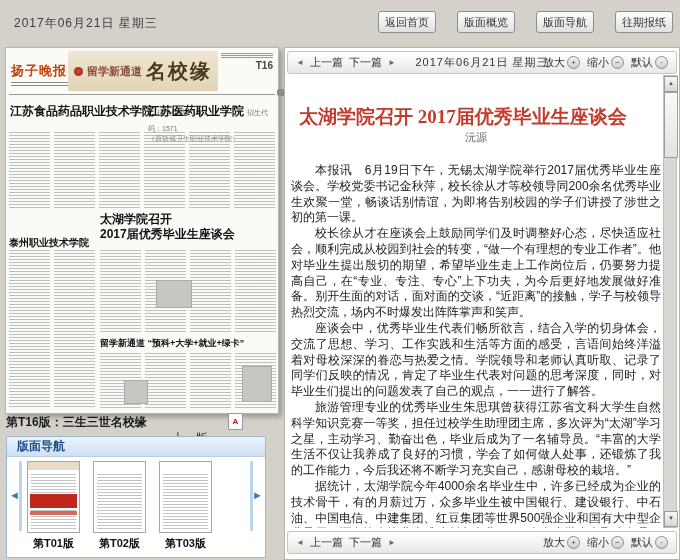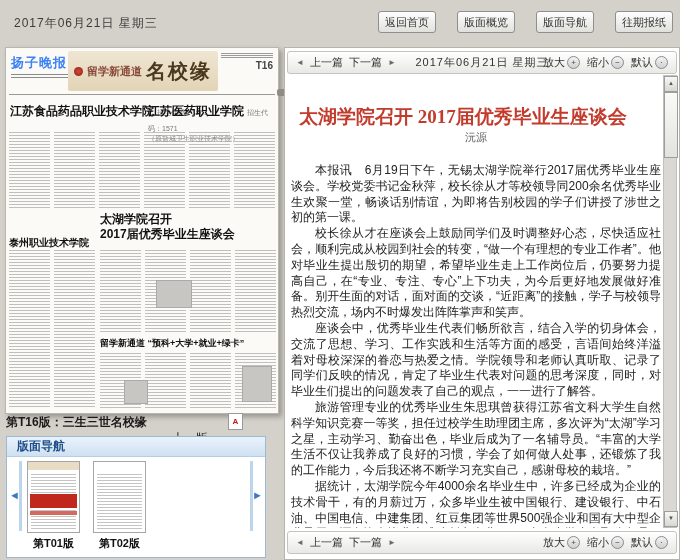--- a/index.html
+++ b/index.html
@@ -21,21 +21,21 @@
     font-family:inherit;
   }
   
   .paper{
     position:absolute;left:5px;top:47px;width:272px;height:365px;
     background:#fbfaf6;border:1px solid #b9b6ae;
     box-shadow:3px 3px 5px rgba(0,0,0,.28);
     overflow:hidden;
   }
   .mast-logo{position:absolute;left:5px;top:6px;width:60px;}
-  .mast-logo .nm{font-family:"Liberation Serif","DejaVu Serif",serif;font-weight:bold;color:#3b82f6;font-size:13px;letter-spacing:1px;}
+  .mast-logo .nm{font-family:"Liberation Serif","DejaVu Serif",serif;font-weight:bold;color:#c2410c;font-size:13px;letter-spacing:1px;margin-top:8px;}
   .mast-logo .ln{height:6px;margin-top:2px;background:repeating-linear-gradient(to bottom,#8a8a8a 0 1px,transparent 1px 3px);}
   .banner{
     position:absolute;left:62px;top:3px;width:150px;height:40px;
     background:linear-gradient(#efe6d2,#e2d4b6);border-radius:2px;
     display:flex;align-items:center;justify-content:center;gap:4px;
   }
   .banner .bloom{width:9px;height:9px;border-radius:50%;background:radial-gradient(#d24a3a,#8e1f16);}
   .banner .sm{font-family:"Liberation Serif","DejaVu Serif",serif;font-size:11px;color:#8a4a3a;font-weight:bold;}
   .banner .lg{font-family:"Liberation Serif","DejaVu Serif",serif;font-size:20px;color:#49391f;font-weight:bold;letter-spacing:2px;}
   .mast-corner{position:absolute;right:5px;top:5px;width:52px;text-align:right;}
@@ -236,20 +236,26 @@
           <div class="redline"></div>
         </div>
         <div class="thumb-label">第T01版</div>
       </div>
       <div class="thumb-wrap">
         <div class="thumb">
           <div class="tx"></div>
         </div>
         <div class="thumb-label">第T02版</div>
       </div>
+      <div class="thumb-wrap">
+        <div class="thumb">
+          <div class="tx"></div>
+        </div>
+        <div class="thumb-label">第T03版</div>
+      </div>
     </div>
     <div class="bn-rail right"></div>
     <span class="bn-arrow right">►</span>
   </div>
 </div>
 
 <div class="reader">
 
   <div class="tb top">
     <div class="lgrp">

